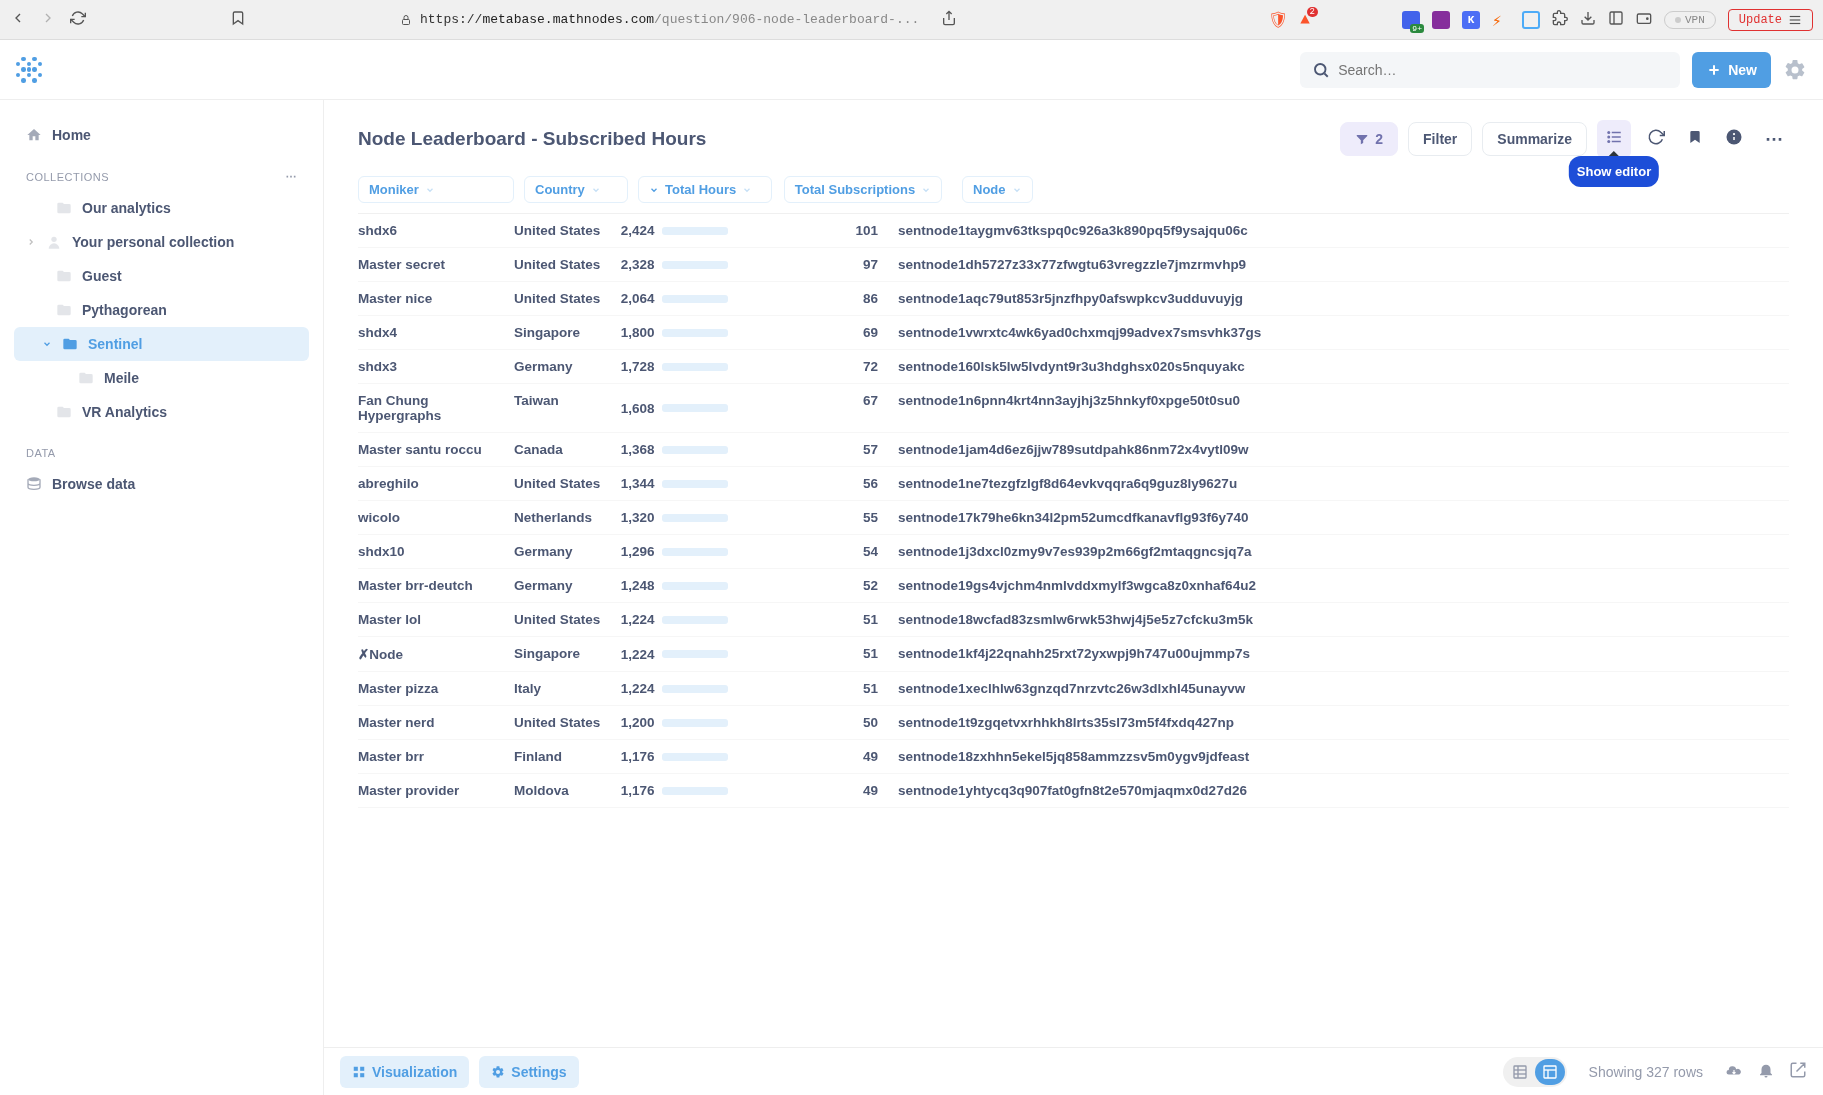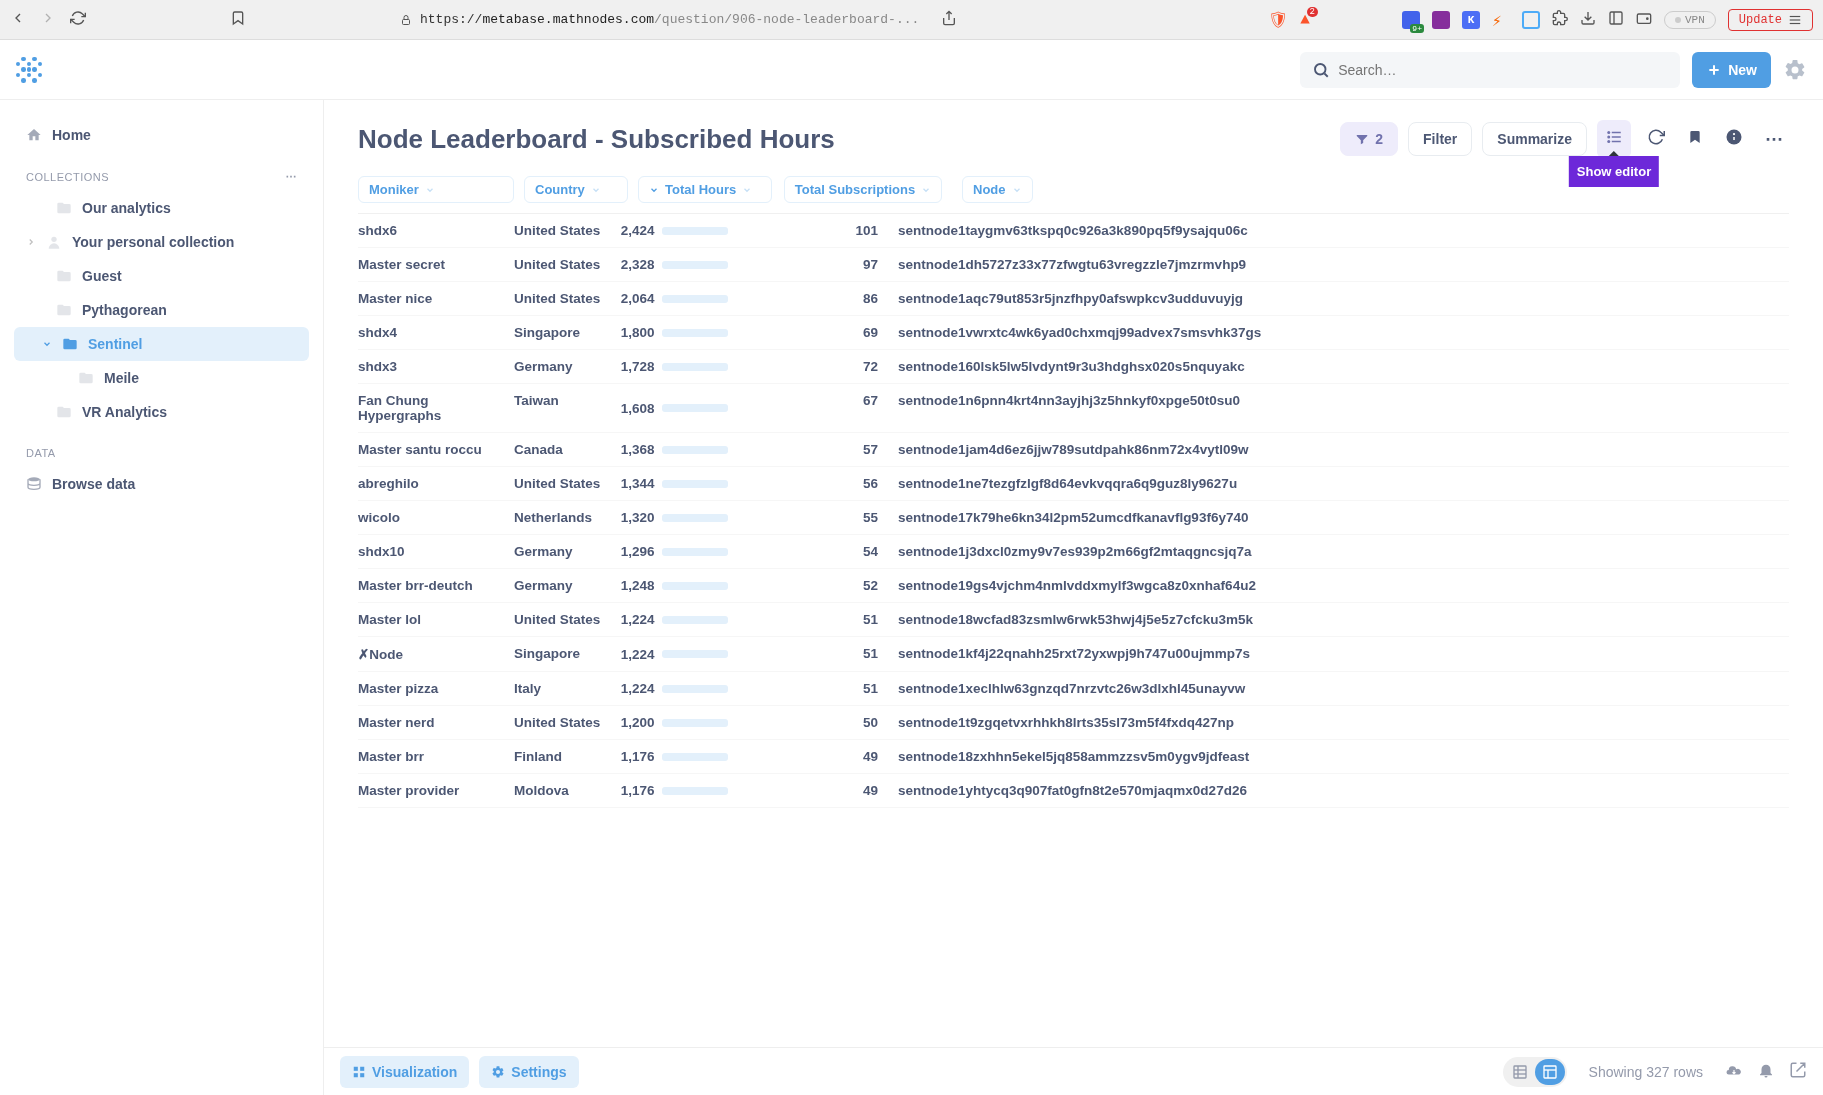--- a/index.html
+++ b/index.html
@@ -33,26 +33,26 @@
 .sidebar .item.active { background: #e3f0fb; color: #509ee3; }
 .sidebar .item .icon { width: 16px; height: 16px; opacity: 0.5; }
 .sidebar .item.active .icon { color: #509ee3; opacity: 1; }
 .sidebar .heading { font-size: 11px; letter-spacing: 0.5px; color: #949aab; padding: 18px 12px 8px; display: flex; justify-content: space-between; align-items: center; }
 .sidebar .sub { padding-left: 28px; }
 .sidebar .sub2 { padding-left: 44px; }
 .caret { width: 10px; height: 10px; }
 
 .main { flex: 1; display: flex; flex-direction: column; background: #fff; overflow: hidden; }
 .q-header { padding: 20px 34px 12px; display: flex; align-items: center; gap: 10px; }
-.q-title { font-size: 26px; font-weight: 900; color: #4c5773; flex: 1; }
+.q-title { font-size: 19px; font-weight: 900; color: #4c5773; flex: 1; }
 .pill { border: 1px solid #e8ecf0; border-radius: 8px; padding: 8px 14px; font-size: 14px; font-weight: 700; color: #4c5773; display: flex; align-items: center; gap: 6px; cursor: pointer; background: #fff; }
 .pill.filter-count { background: #eeecfb; border-color: #eeecfb; color: #7172ad; }
 .editor-btn { background: #eeecfb; border-radius: 6px; padding: 8px; color: #7172ad; cursor: pointer; position: relative; }
 .icon-btn { color: #4c5773; padding: 6px; cursor: pointer; }
-.tooltip-box { position: absolute; top: 36px; left: 50%; transform: translateX(-50%); background: #6d28d9; color: #fff; padding: 8px 8px; border-radius: 0; font-size: 13px; font-weight: 700; white-space: nowrap; z-index: 10; }
+.tooltip-box { position: absolute; top: 36px; left: 50%; transform: translateX(-50%); background: #1d4ed8; color: #fff; padding: 8px 8px; border-radius: 12px; font-size: 13px; font-weight: 700; white-space: nowrap; z-index: 10; }
 .tooltip-box::before { content: ''; position: absolute; top: -5px; left: 50%; transform: translateX(-50%); border: 5px solid transparent; border-bottom-color: #2e353b; border-top: none; }
 
 .table-wrap { flex: 1; overflow: auto; padding: 0 34px; }
 .col-headers { display: flex; gap: 10px; padding: 6px 0 10px; border-bottom: 1px solid #f0f0f0; }
 .col-pill { border: 1px solid #e3f0fb; border-radius: 6px; padding: 5px 10px; font-size: 13px; font-weight: 700; color: #509ee3; display: flex; align-items: center; gap: 6px; cursor: pointer; }
 .col-pill .chev { width: 10px; height: 10px; }
 .data-row { display: flex; padding: 9px 0; border-bottom: 1px solid #f6f6f6; font-size: 13.5px; color: #4c5773; font-weight: 700; }
 .c-moniker { width: 156px; }
 .c-country { width: 104px; }
 .c-hours { width: 110px; text-align: left; display: flex; align-items: center; gap: 8px; }

